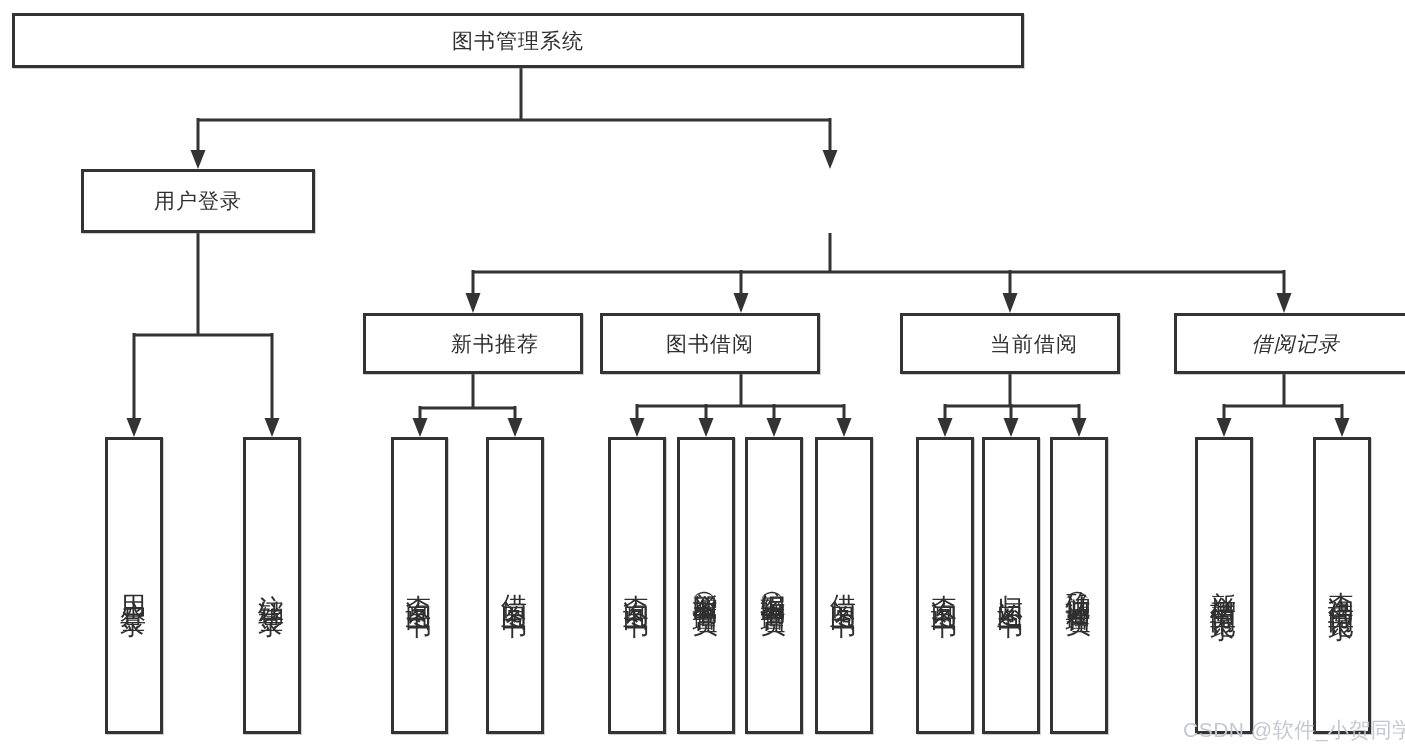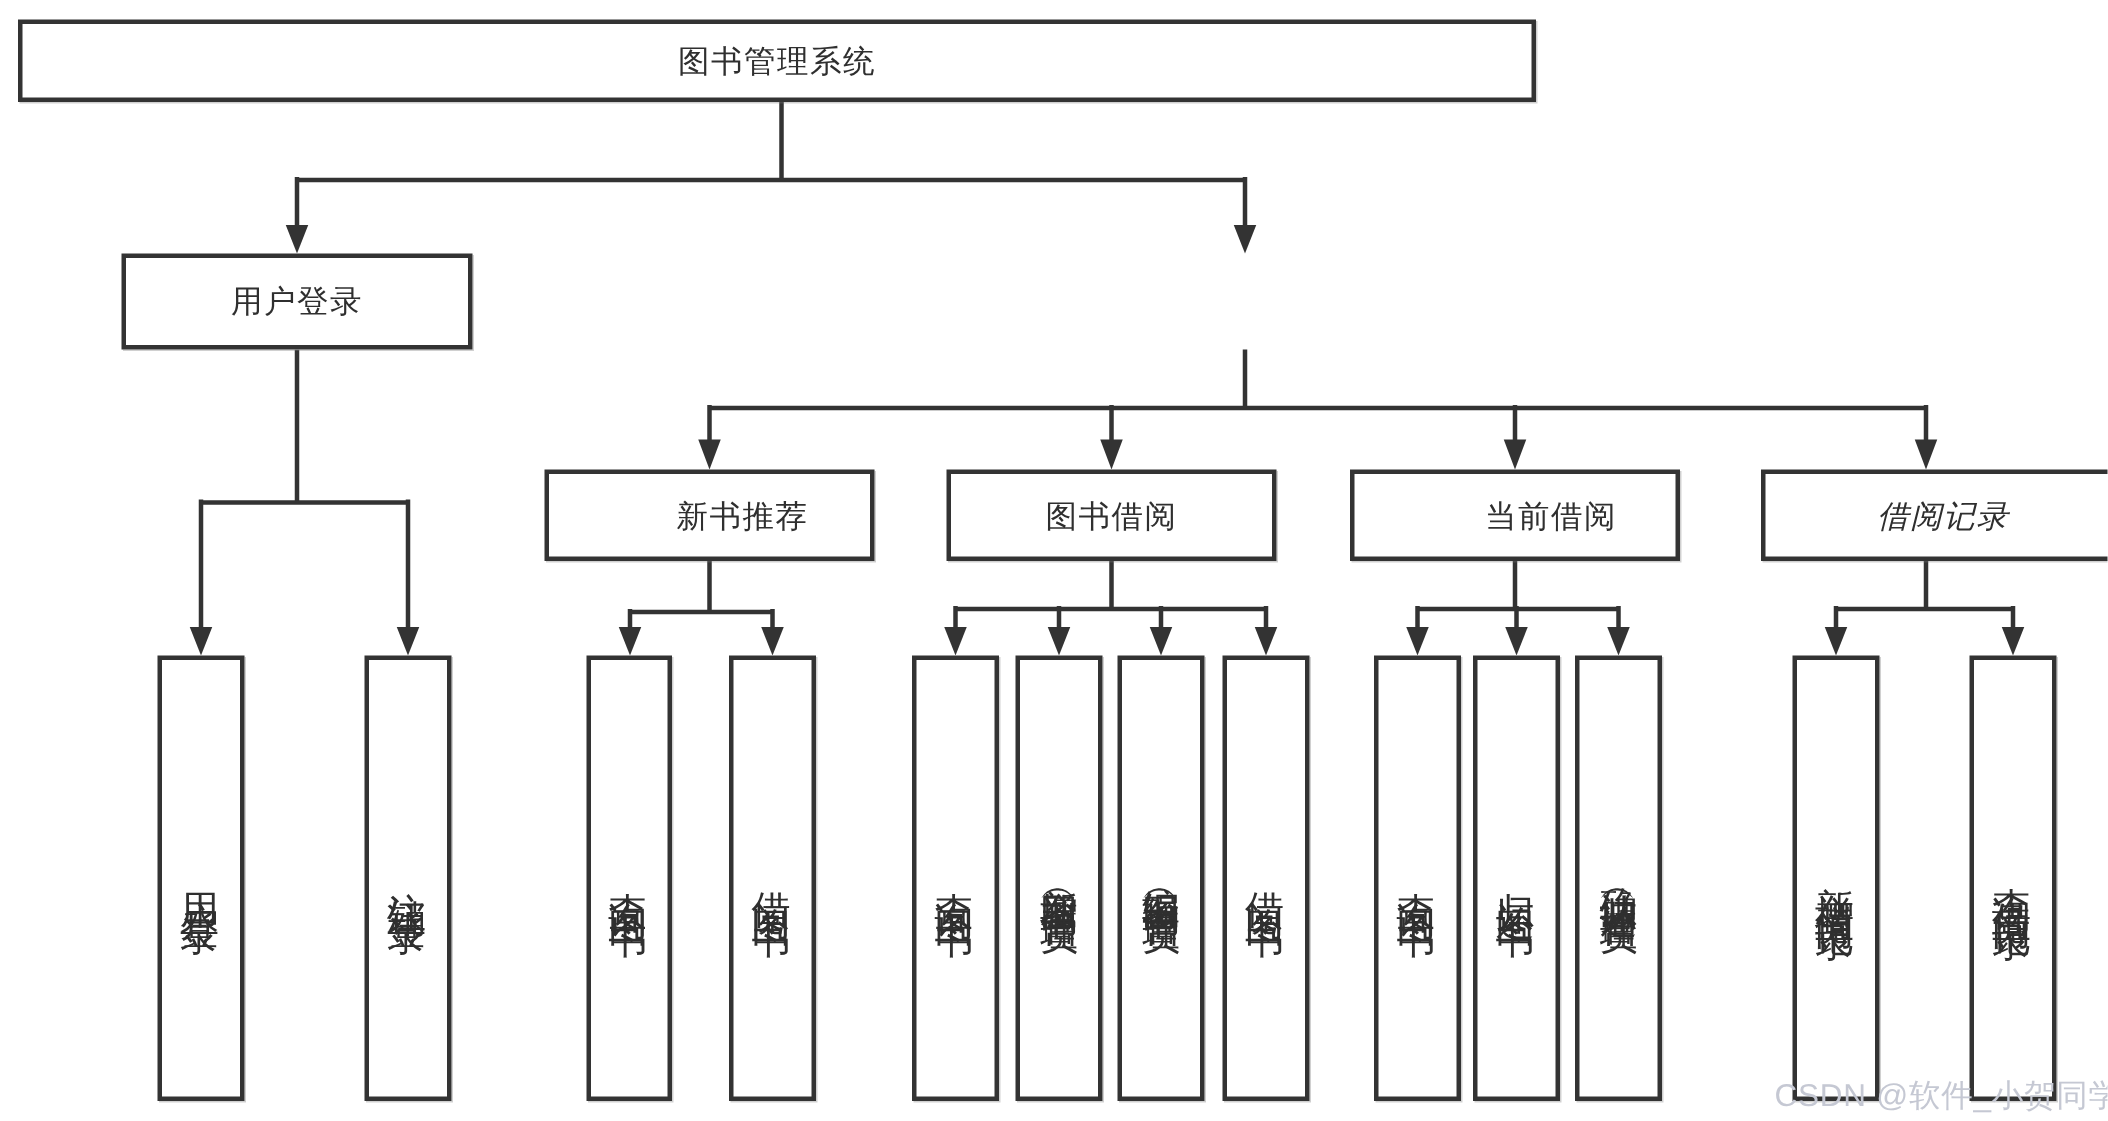--- a/index.html
+++ b/index.html
@@ -127,21 +127,21 @@
     <span class="h-label">图书管理系统</span>
   </div>
 
   <div class="box" style="left:81px;top:169px;width:234px;height:64px;">
     <span class="h-label">用户登录</span>
   </div>
 
   <div class="box" style="left:363px;top:313px;width:220px;height:61px;padding-left:44px;">
     <span class="h-label">新书推荐</span>
   </div>
-  <div class="box" style="left:631px;top:313px;width:220px;height:61px;">
+  <div class="box" style="left:600px;top:313px;width:220px;height:61px;">
     <span class="h-label">图书借阅</span>
   </div>
   <div class="box" style="left:900px;top:313px;width:220px;height:61px;padding-left:48px;">
     <span class="h-label">当前借阅</span>
   </div>
   <div class="box" style="left:1174px;top:313px;width:243px;height:61px;font-style:italic;">
     <span class="h-label">借阅记录</span>
   </div>
 
   <div class="box leaf" style="left:105px;width:58px;">

